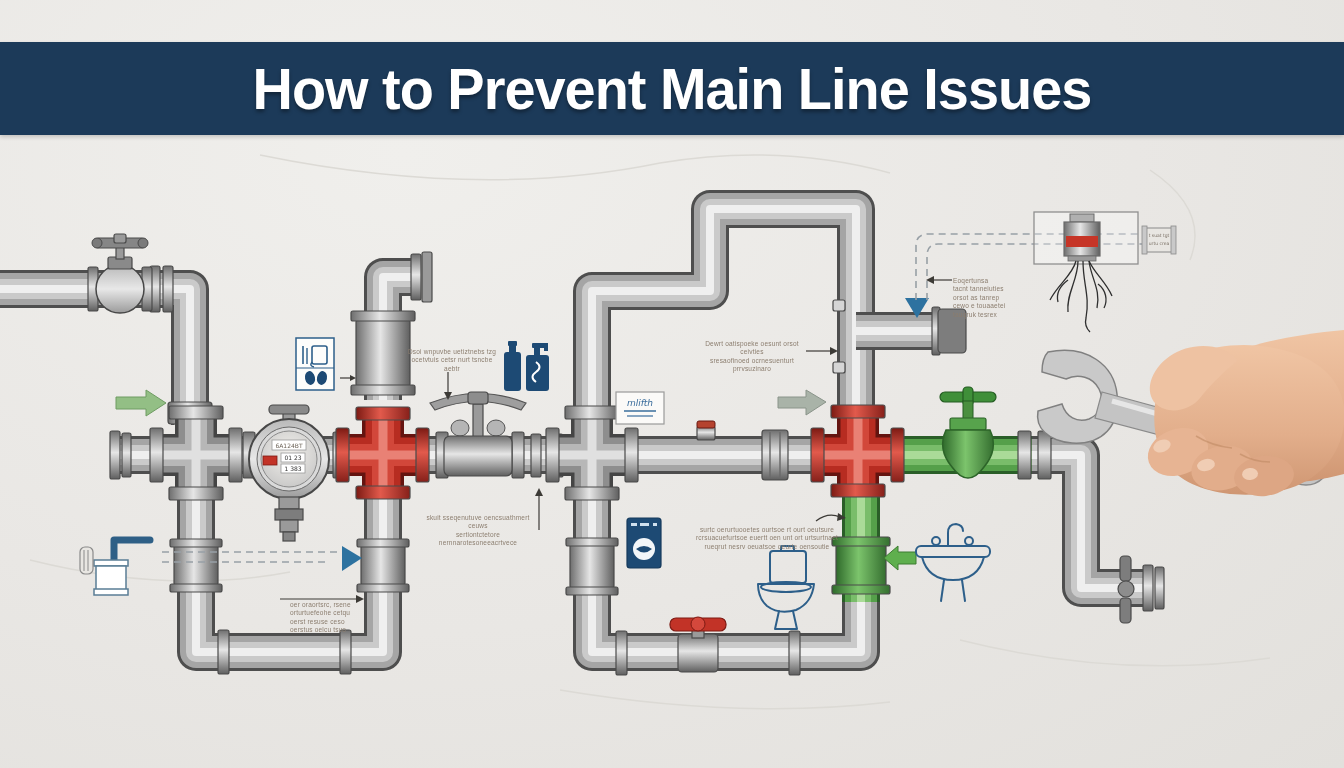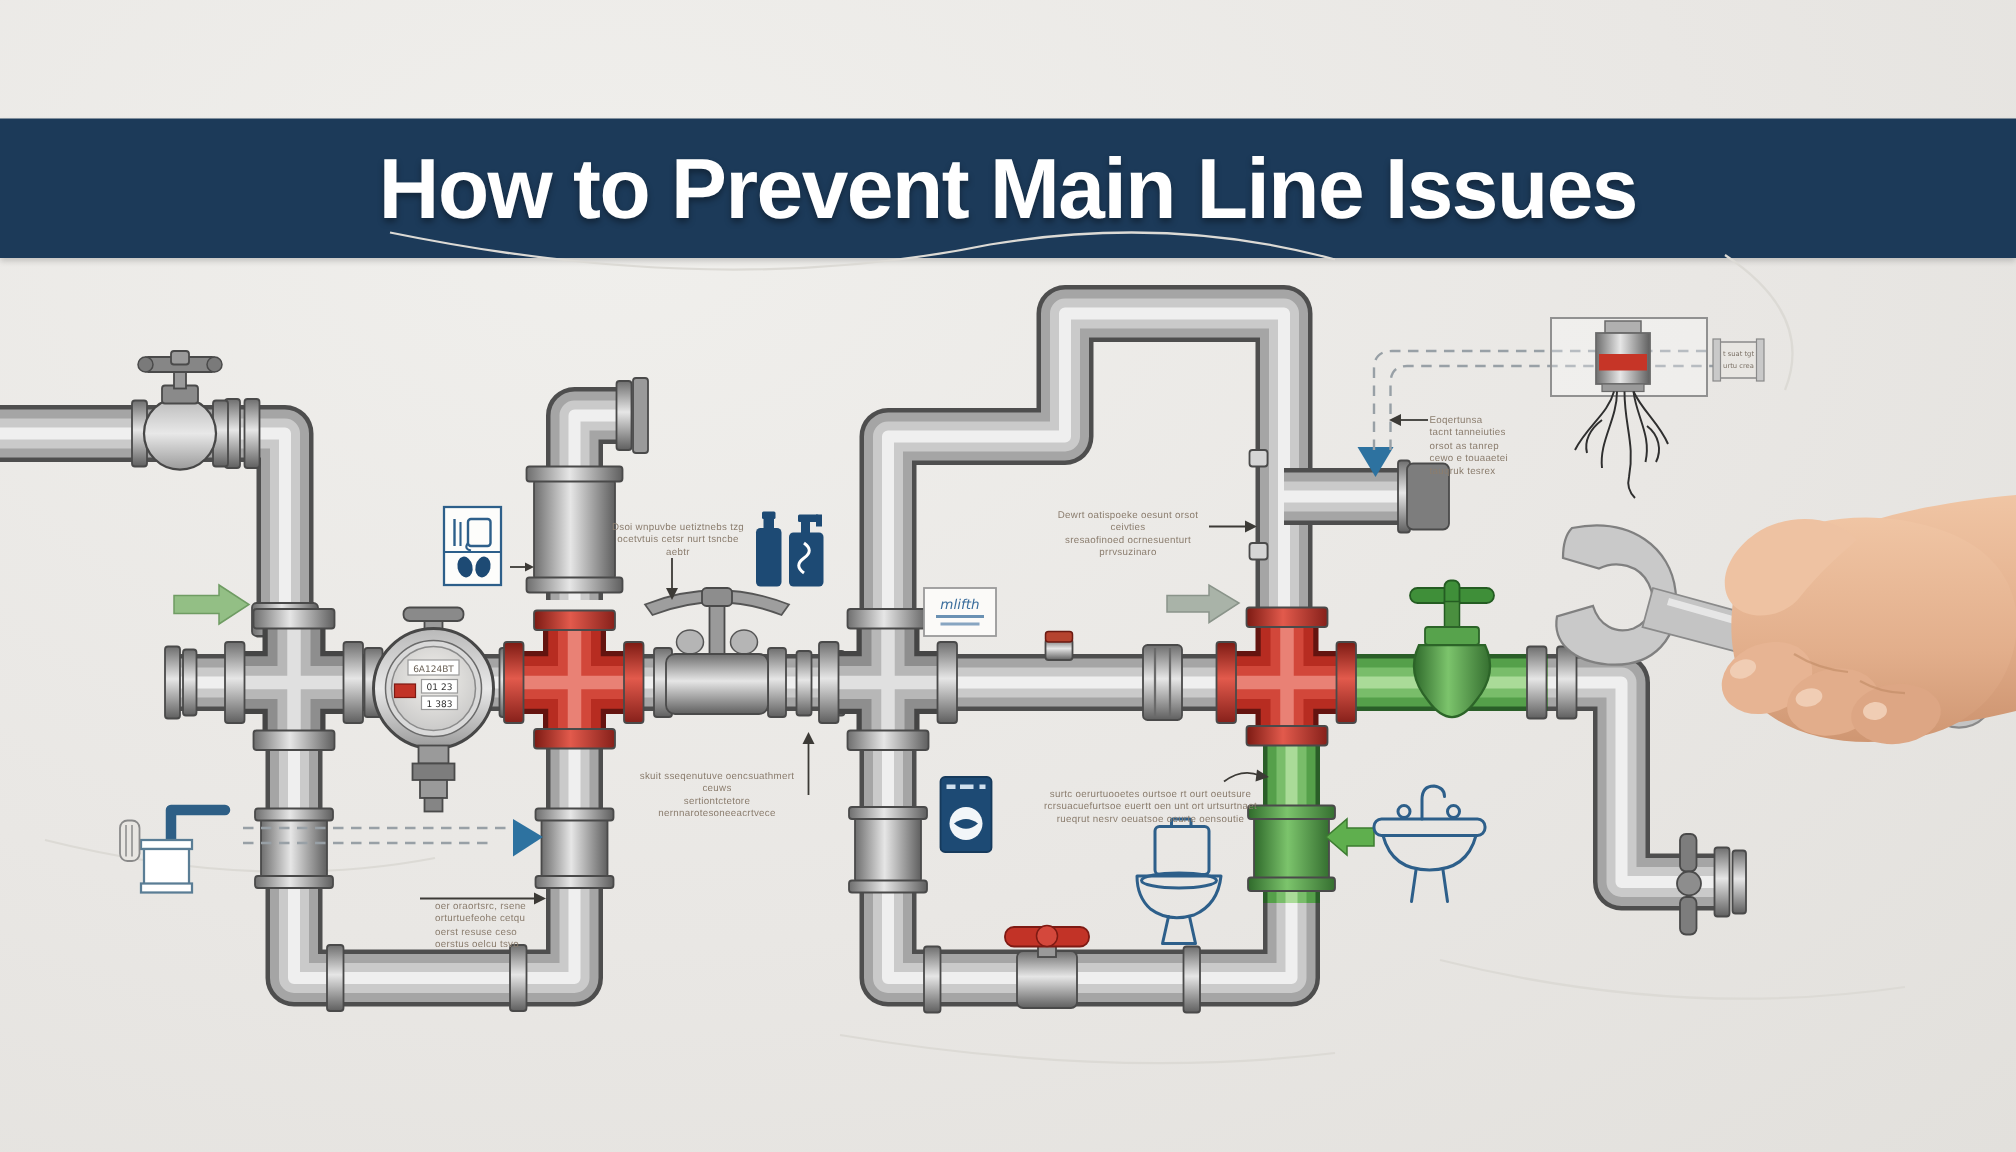--- a/index.html
+++ b/index.html
@@ -1,21 +1,21 @@
 <!DOCTYPE html>
 <html style="--c-banner: #1c3a59; --c-accent_red: #c0392b; --c-accent_green: #4f9e43; --c-pipe_gray: #b5b5b5; --c-icon_blue: #2d5f8a; --c-callout_blue: #2d72a0; --c-annotation: #8b7d6e; --c-background: #eae8e5;"><head>
 <meta charset="utf-8">
 <style>
   html,body{margin:0;padding:0;background:#d8d6d2;font-family:"Liberation Sans",sans-serif;}
   .stage{position:relative;width:1344px;height:768px;overflow:hidden;
          background:#eae8e5;
          background-image:radial-gradient(ellipse at 30% 20%, #f0efec 0%, #e9e7e4 55%, #e2e0dc 100%);}
   .banner{position:absolute;left:0;top:42px;width:1344px;height:93px;
           background:var(--c-banner,#1c3a59);display:flex;align-items:center;justify-content:center;
-          box-shadow:0 2px 4px rgba(0,0,0,.18);margin-top:37px;}
+          box-shadow:0 2px 4px rgba(0,0,0,.18);}
   .banner h1{margin:0;color:#ffffff;font-size:57px;font-weight:bold;letter-spacing:-1px;
              transform:scaleX(.98);text-shadow:0 3px 4px rgba(0,0,0,.35);white-space:nowrap;}
   svg.diagram{position:absolute;left:0;top:0;width:1344px;height:768px;}
   
   .pg path,.pg use{fill:none;stroke-linejoin:round;stroke-linecap:butt;}
   .po{stroke:#4e4e4e;stroke-width:38px;} .pb{stroke:#a5a5a5;stroke-width:32px;}
   .pm{stroke:#cacaca;stroke-width:20px;} .ph{stroke:#efefef;stroke-width:8px;}
   .go{stroke:#2a5e28;stroke-width:38px;} .gb{stroke:#55a04a;stroke-width:32px;}
   .gm{stroke:#79bd6a;stroke-width:20px;} .gh{stroke:#aadb98;stroke-width:8px;}
   .ro{stroke:#641410;stroke-width:42px;} .rb{stroke:#b72c21;stroke-width:35px;}

